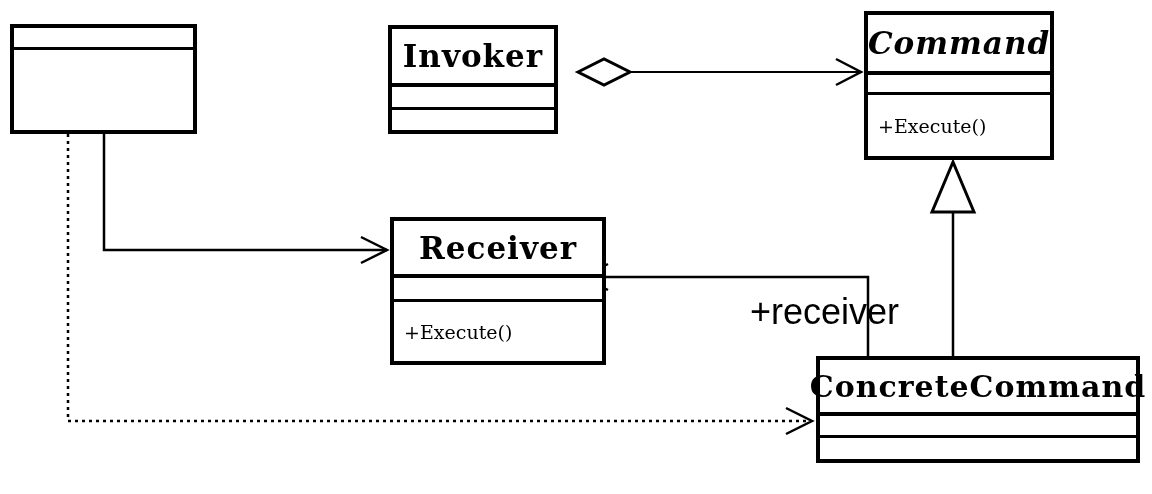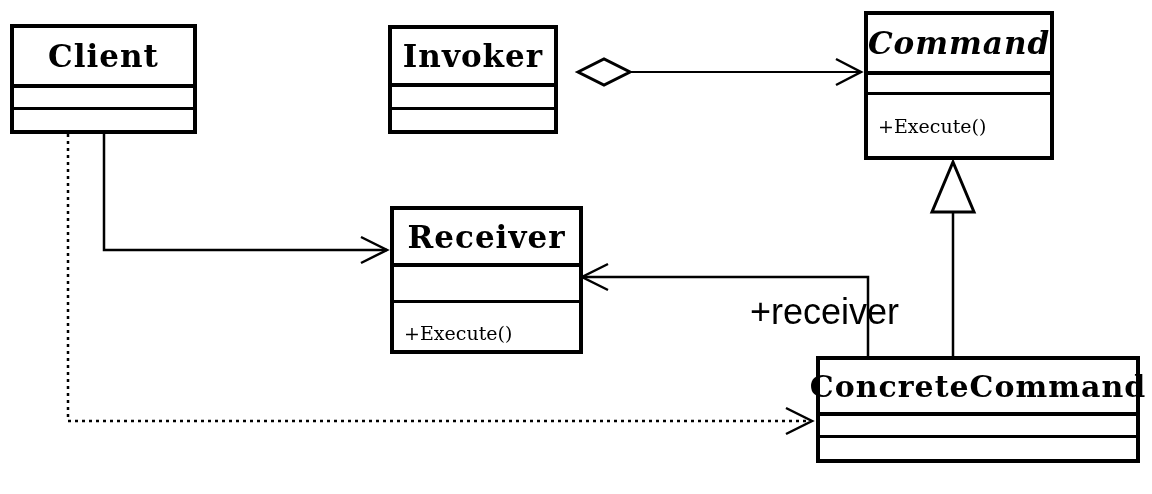--- a/index.html
+++ b/index.html
@@ -34,21 +34,21 @@
 
   #box-client   { left:10px;  top:24px;  width:187px; height:110px; }
   #box-client   .c-name { height:60px; } #box-client .c-attrs { height:22px; }
 
   #box-invoker  { left:388px; top:25px;  width:170px; height:109px; }
   #box-invoker  .c-name { height:58px; } #box-invoker .c-attrs { height:23px; }
 
   #box-command  { left:864px; top:11px;  width:190px; height:149px; }
   #box-command  .c-name { height:60px; } #box-command .c-attrs { height:20px; }
 
-  #box-receiver { left:390px; top:206px; width:193px; height:148px;gap:12px; }
+  #box-receiver { left:390px; top:217px; width:216px; height:148px; }
   #box-receiver .c-name { height:57px; } #box-receiver .c-attrs { height:24px; }
 
   #box-concrete { left:816px; top:356px; width:324px; height:107px; }
   #box-concrete .c-name { height:56px; font-size:30px; } #box-concrete .c-attrs { height:22px; }
 
   .edge-label {
     position:absolute; left:750px; top:291px;
     font-family:"Liberation Sans", sans-serif;
     font-size:36px; color:#000000; white-space:nowrap;
   }
@@ -81,21 +81,20 @@
       <polygon points="953,162 932,212 974,212" fill="#fff" stroke="#000" stroke-width="3"></polygon>
     </g>
 
     <g>
       <polyline points="68,134 68,421 808,421" fill="none" stroke="#000" stroke-width="2.5" stroke-dasharray="3 4"></polyline>
       <polyline points="786,408 812,421 786,434" fill="none" stroke="#000" stroke-width="2.5"></polyline>
     </g>
   </svg>
 
   <div class="uml-class" id="box-client">
-    <div class="c-name">Client</div>
     <div class="c-attrs"></div>
     <div class="c-methods"></div>
   </div>
 
   <div class="uml-class" id="box-invoker">
     <div class="c-name">Invoker</div>
     <div class="c-attrs"></div>
     <div class="c-methods"></div>
   </div>
 

